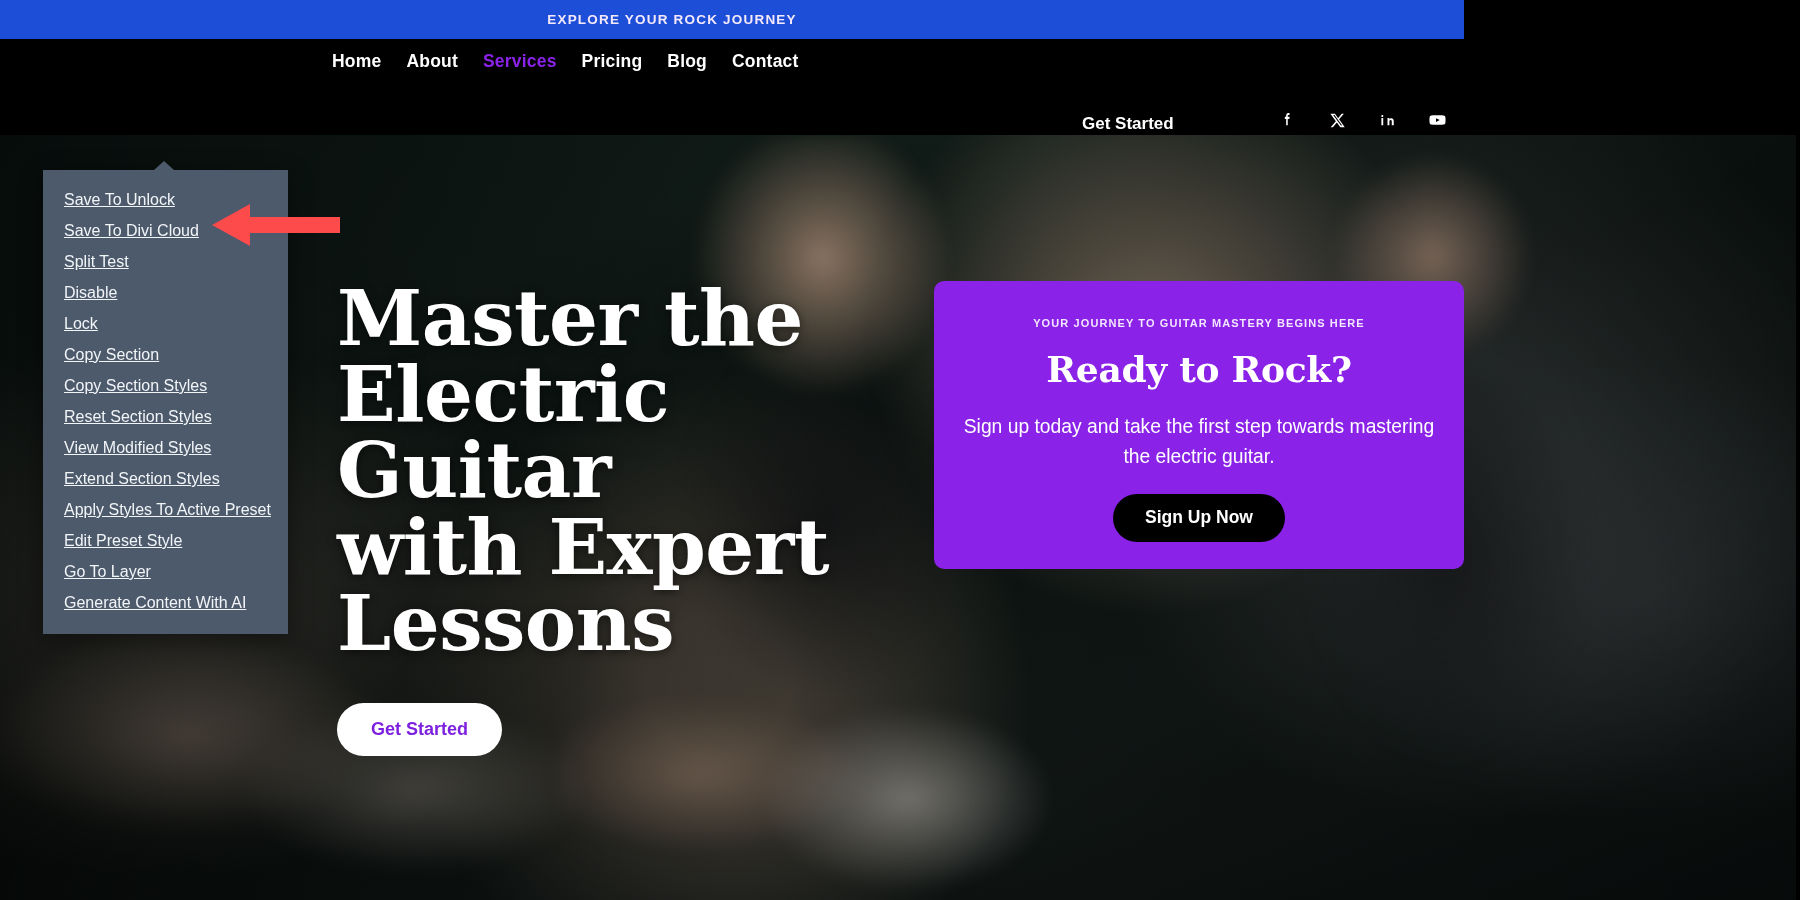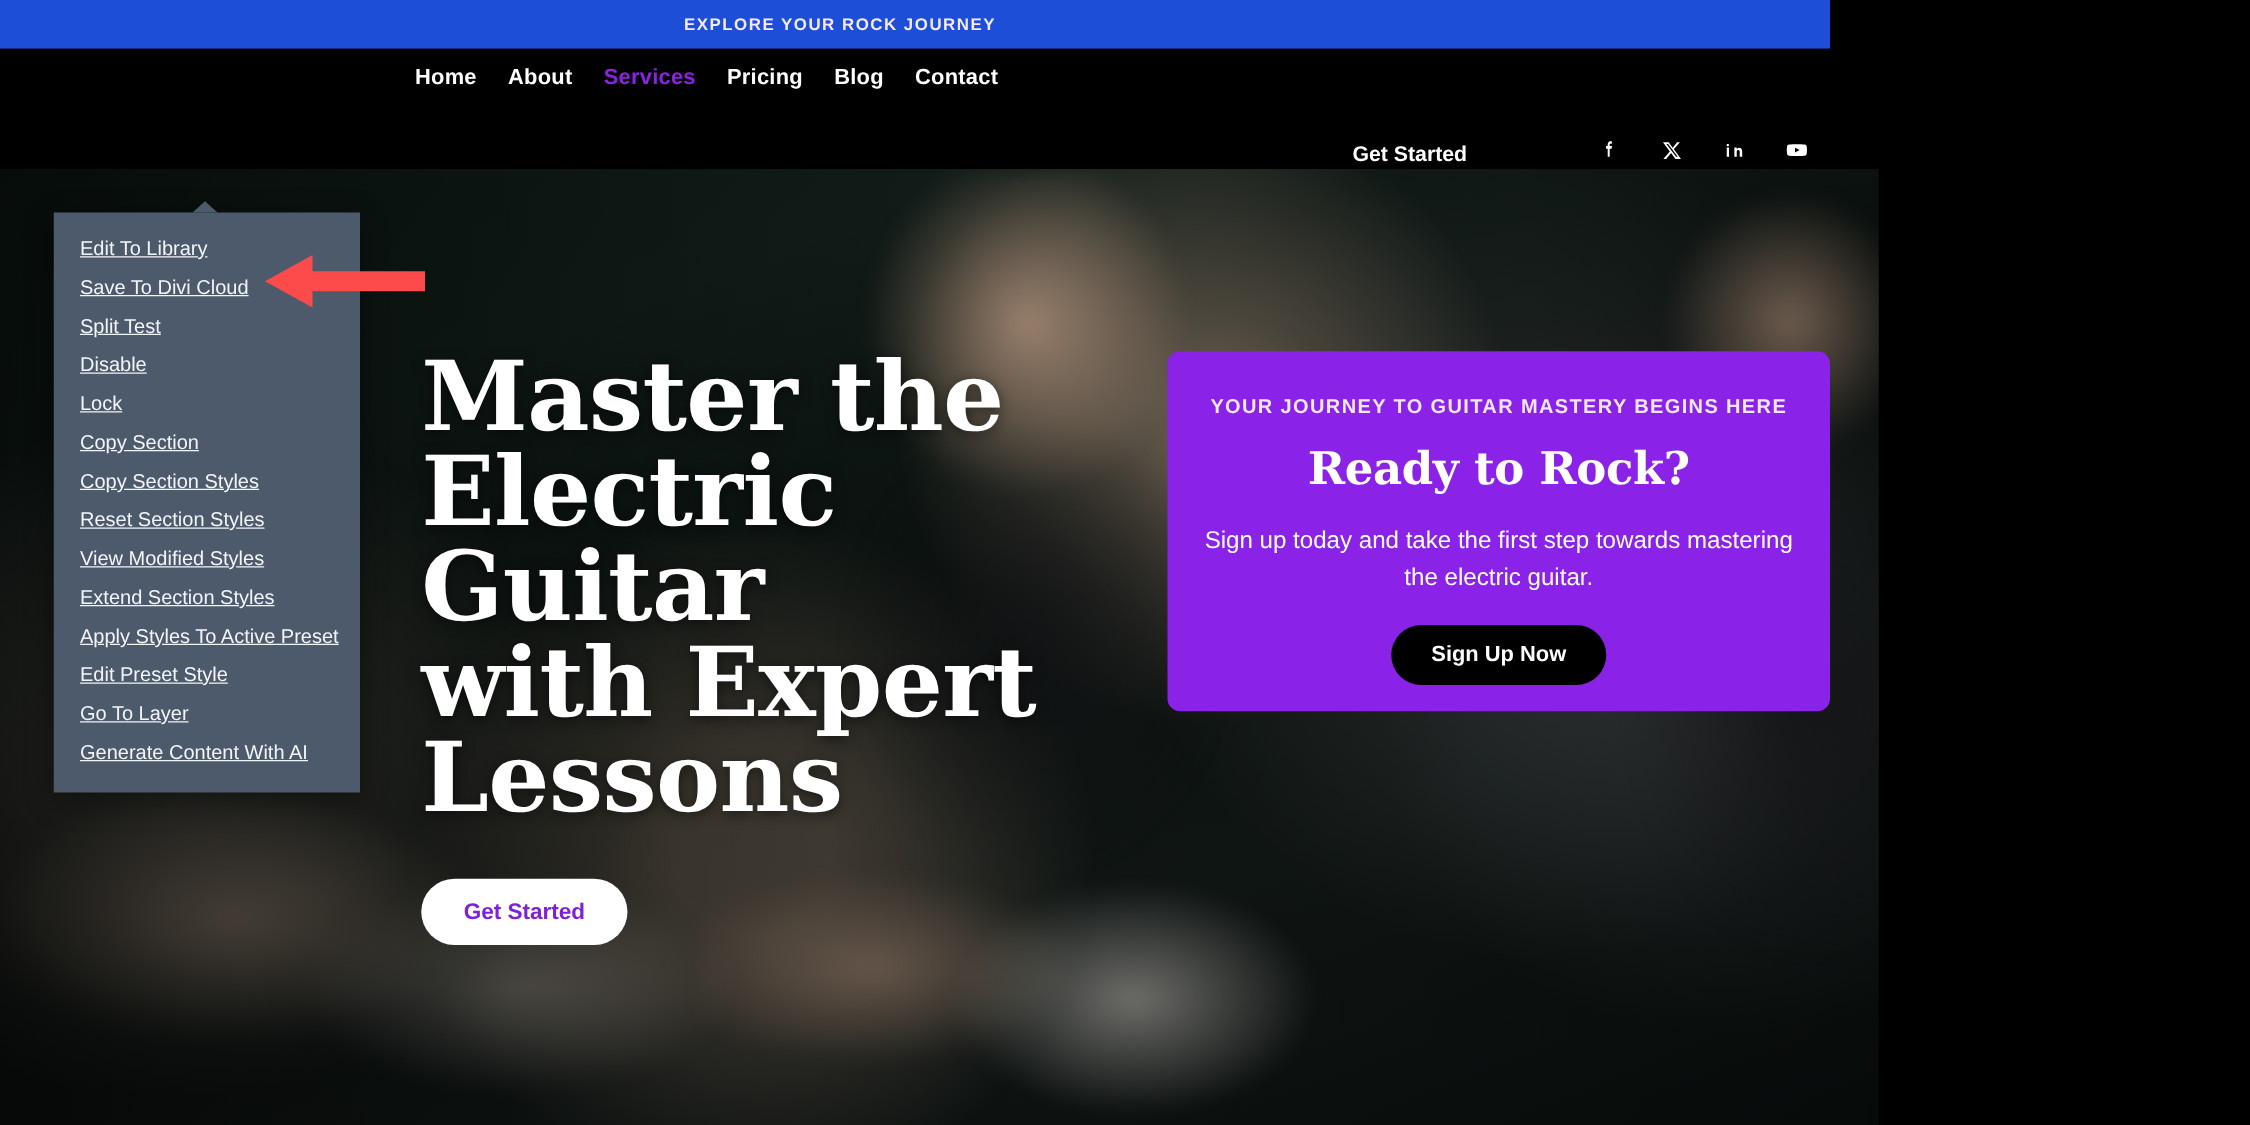--- a/index.html
+++ b/index.html
@@ -96,21 +96,21 @@
     width: 22px; height: 22px;
     display: flex; align-items: center; justify-content: center;
     cursor: pointer;
   }
   .social-icon svg { display: block; fill: #fff; }
 
   
   .hero {
     position: absolute;
     left: 0; top: 135px;
-    width: 1503px;
+    width: 1796px;
     height: 765px;
     overflow: hidden;
   }
   .hero-photo {
     position: absolute;
     inset: 0;
     background:
       radial-gradient(circle at 64% 26%, rgba(200,168,140,0.55) 0 3%, rgba(0,0,0,0) 22%),
       radial-gradient(circle at 40% 72%, rgba(190,158,132,0.40) 0 6%, rgba(0,0,0,0) 26%),
       radial-gradient(circle at 82% 40%, rgba(120,120,125,0.30) 0 5%, rgba(0,0,0,0) 25%),
@@ -199,21 +199,21 @@
     height: 288px;
     background: #8a22e8;
     border-radius: 10px;
     display: flex;
     flex-direction: column;
     align-items: center;
     padding-top: 36px;
   }
   .cta-eyebrow {
     color: #f3e6ff;
-    font-size: 16px;
+    font-size: 11px;
     font-weight: 700;
     letter-spacing: 1.1px;
     text-align: center;
   }
   .cta-title {
     margin-top: 19px;
     color: #ffffff;
     font-family: "DejaVu Serif", serif;
     font-weight: 700;
     font-size: 36px;
@@ -355,21 +355,21 @@
       <span class="social-icon">
         <svg viewBox="0 0 24 24" width="21" height="21">
             <path d="M21 8.2c-.2-1-.9-1.7-1.8-1.8C17.5 6.1 12 6.1 12 6.1s-5.5 0-7.2.3c-.9.1-1.6.8-1.8 1.8-.2 1.1-.2 3.3-.2 3.3s0 2.2.2 3.3c.2 1 .9 1.7 1.8 1.8 1.7.3 7.2.3 7.2.3s5.5 0 7.2-.3c.9-.1 1.6-.8 1.8-1.8.2-1.1.2-3.3.2-3.3s0-2.2-.2-3.3zM10.3 13.8V9.3l4.2 2.2-4.2 2.3z"></path>
           </svg>
       </span>
     </div>
   </div>
 
   <div class="ctx-menu">
     <div class="ctx-arrow-up"></div>
-    <a class="ctx-item" href="#">Edit To Library</a>
+    <a class="ctx-item" href="#">Save To Unlock</a>
     <a class="ctx-item" href="#">Save To Divi Cloud</a>
     <a class="ctx-item" href="#">Split Test</a>
     <a class="ctx-item" href="#">Disable</a>
     <a class="ctx-item" href="#">Lock</a>
     <a class="ctx-item" href="#">Copy Section</a>
     <a class="ctx-item" href="#">Copy Section Styles</a>
     <a class="ctx-item" href="#">Reset Section Styles</a>
     <a class="ctx-item" href="#">View Modified Styles</a>
     <a class="ctx-item" href="#">Extend Section Styles</a>
     <a class="ctx-item" href="#">Apply Styles To Active Preset</a>

